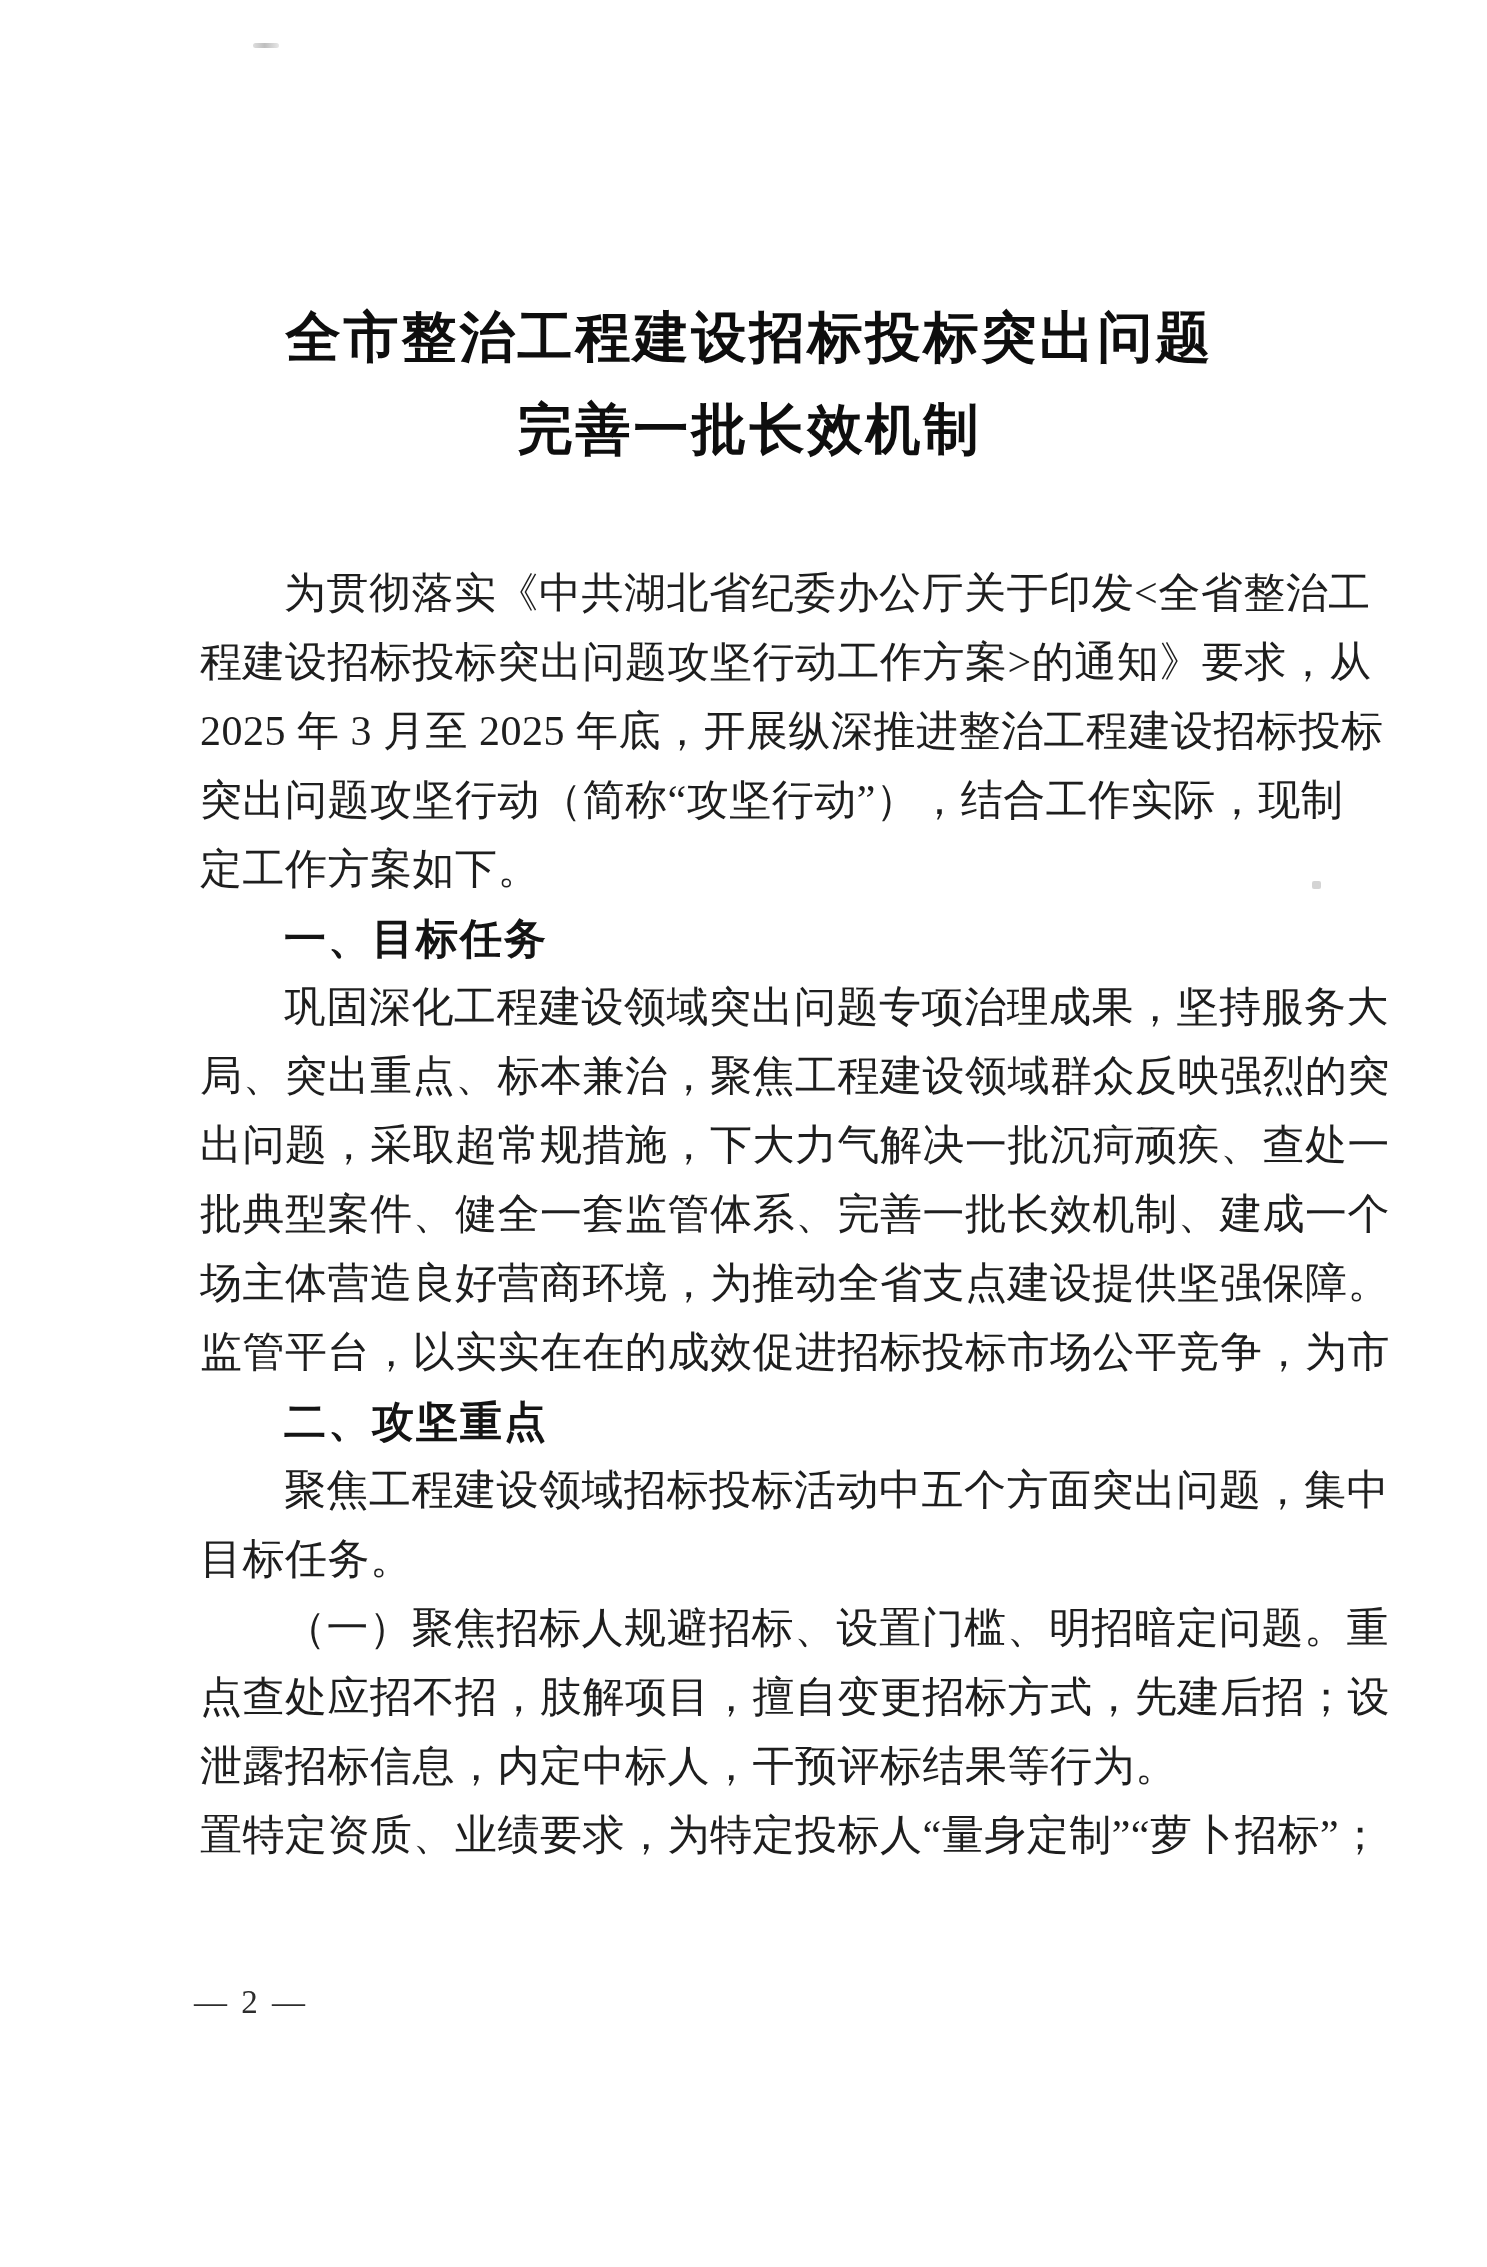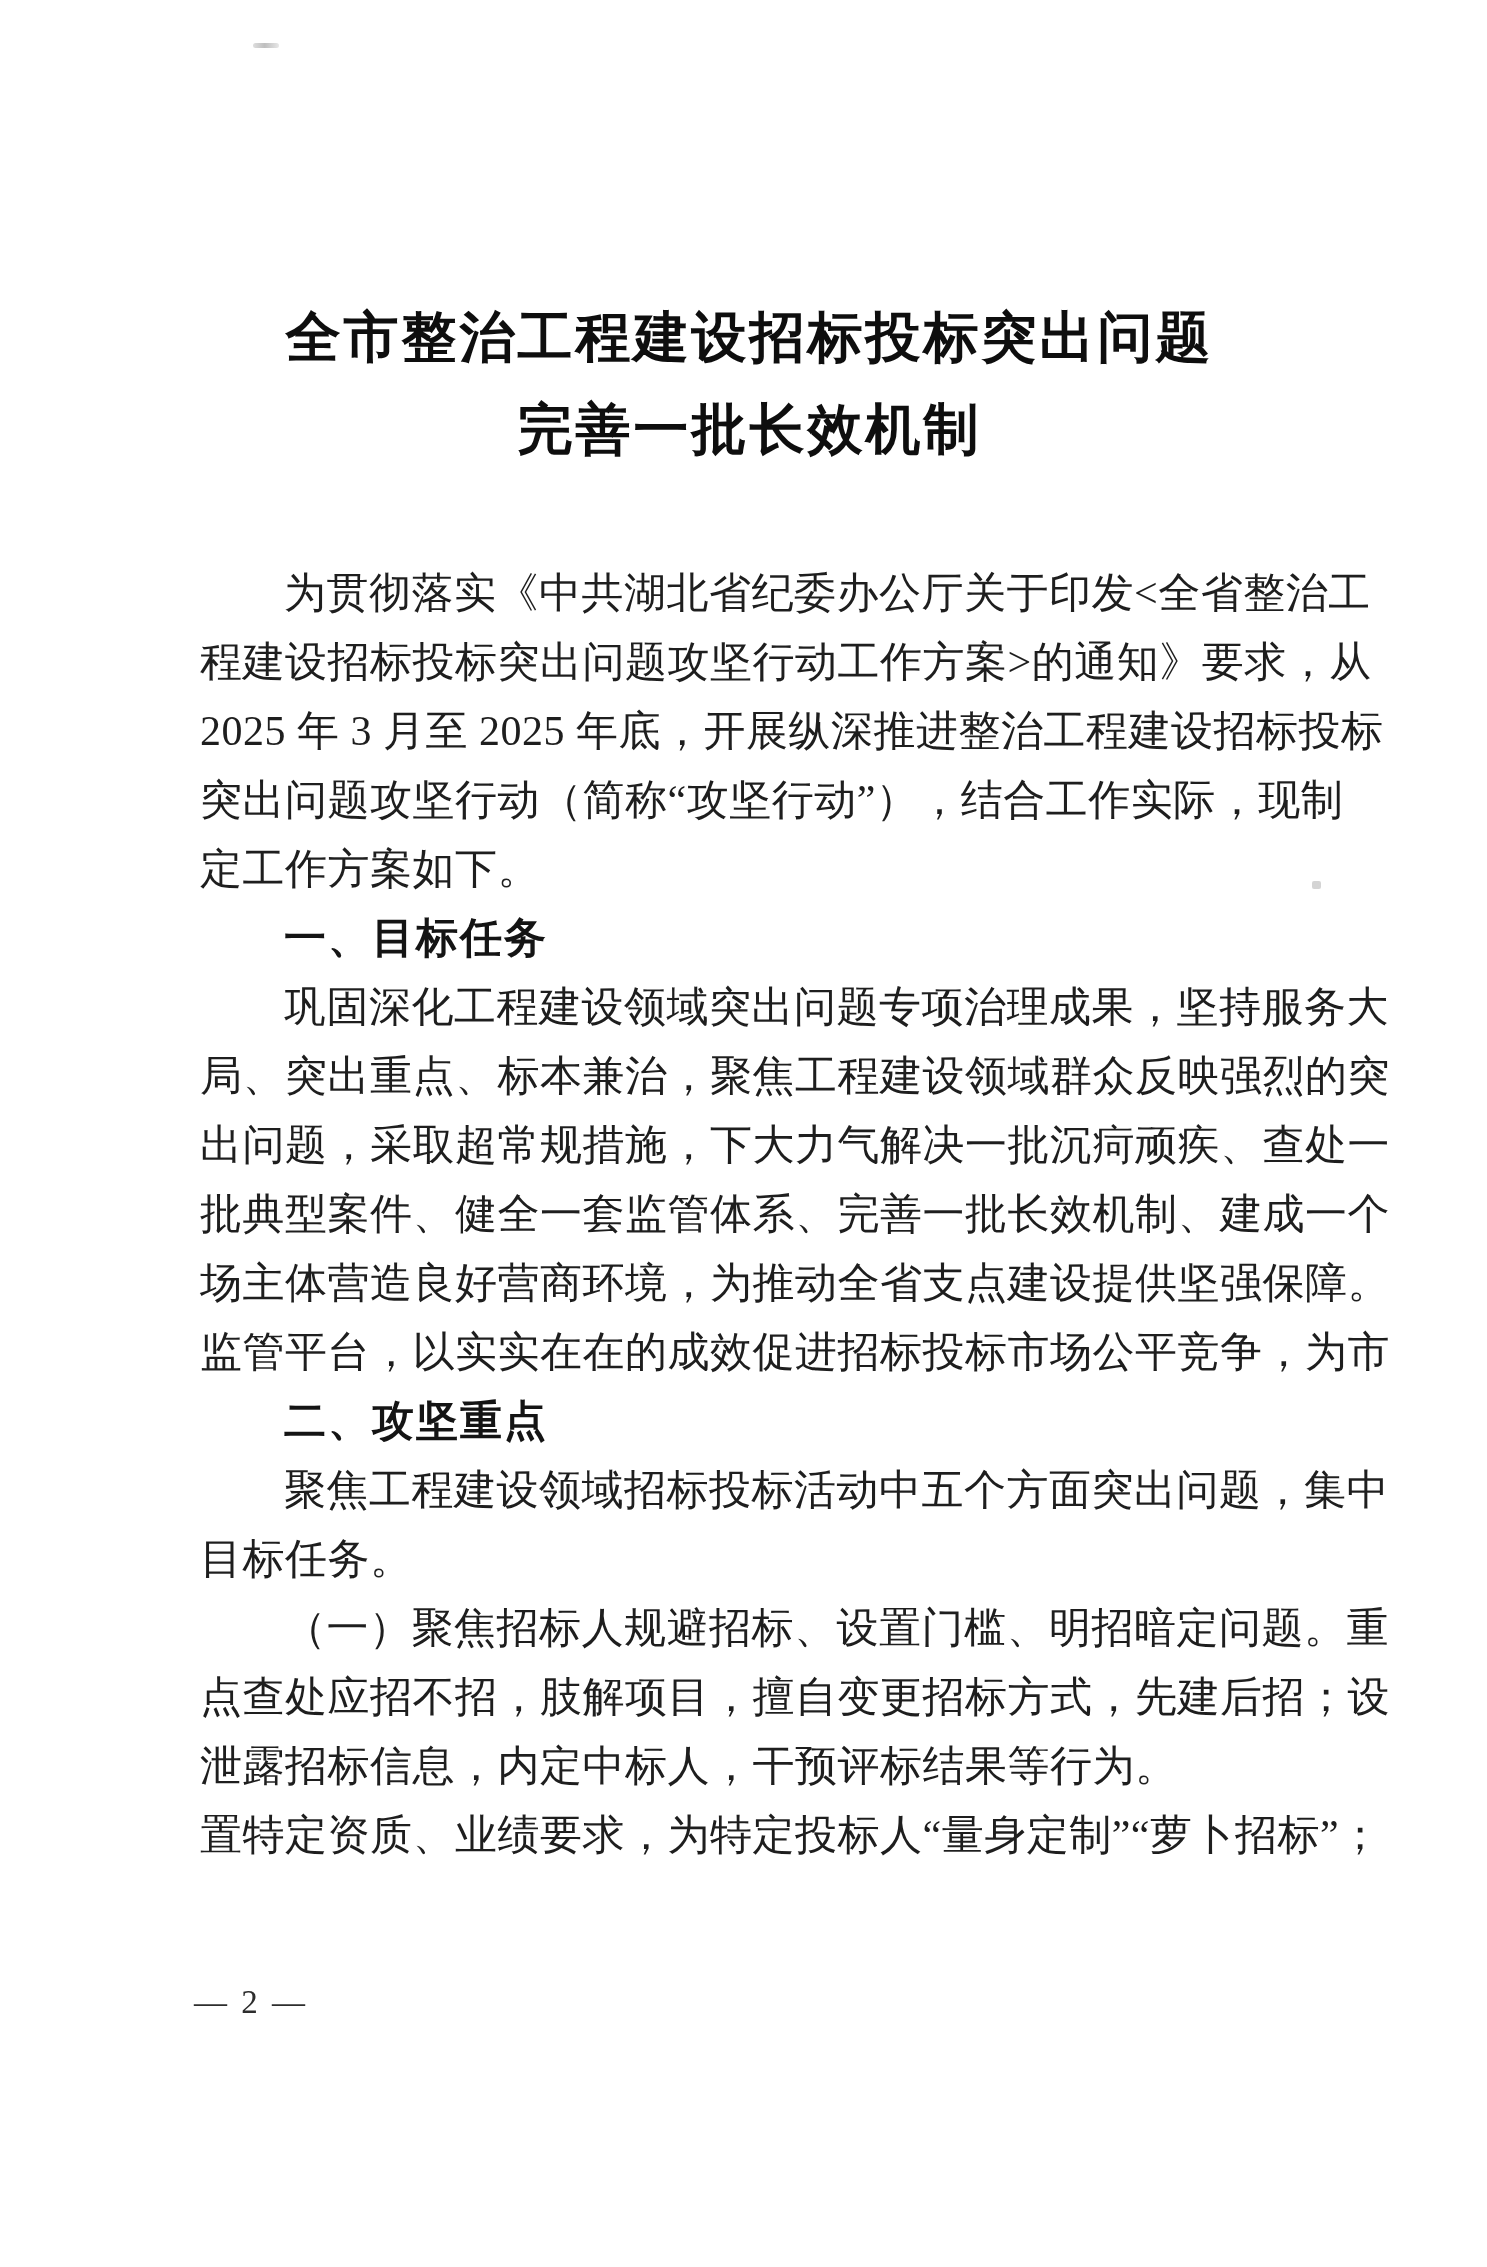--- a/index.html
+++ b/index.html
@@ -49,21 +49,21 @@
     line-height: 69px;
     color: #1e1e1e;
   }
   .line {
     height: 69px;
     white-space: nowrap;
     letter-spacing: 0.5px;
   }
   .line.indent { padding-left: 84px; }
   .line.heading {
-    font-family: Liberation Serif, serif;
+    font-family: Liberation Sans, sans-serif;
     font-weight: 700;
     color: #141414;
     letter-spacing: 2px;
   }
 
   .page-footer {
     position: absolute;
     left: 194px; top: 1984px;
     font-family: "Liberation Serif", "DejaVu Serif", serif;
     font-size: 33px;

